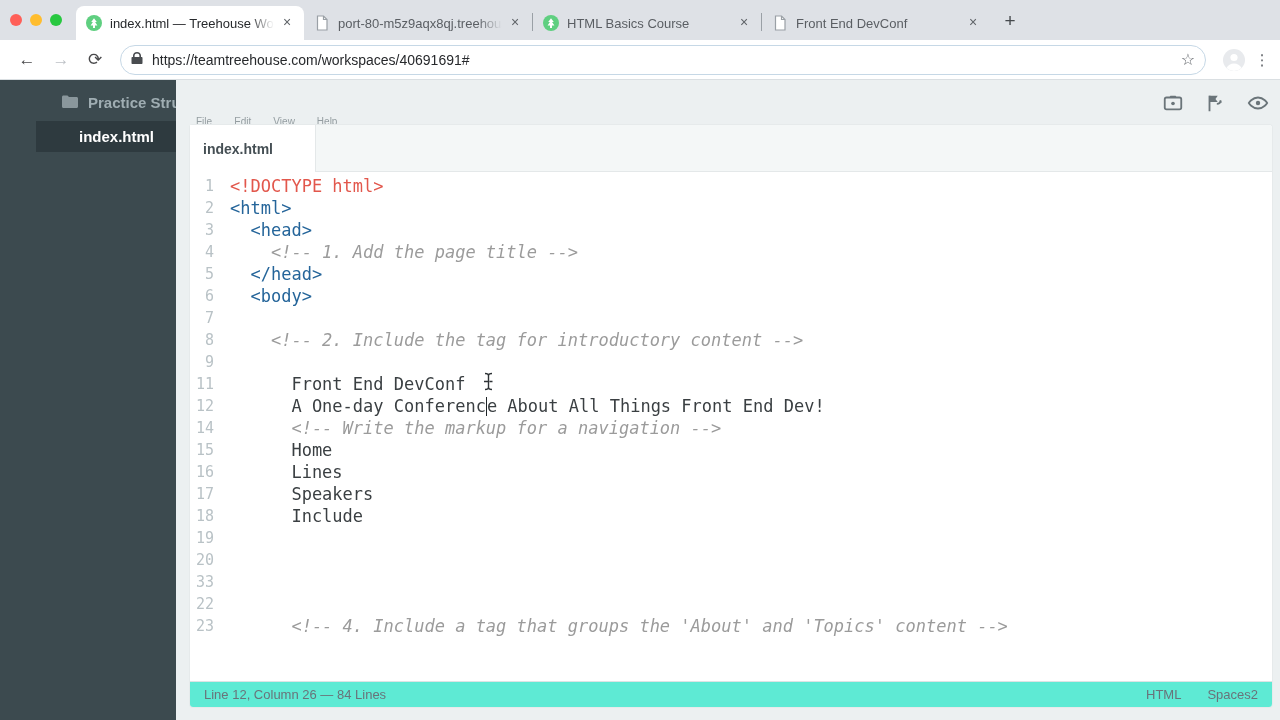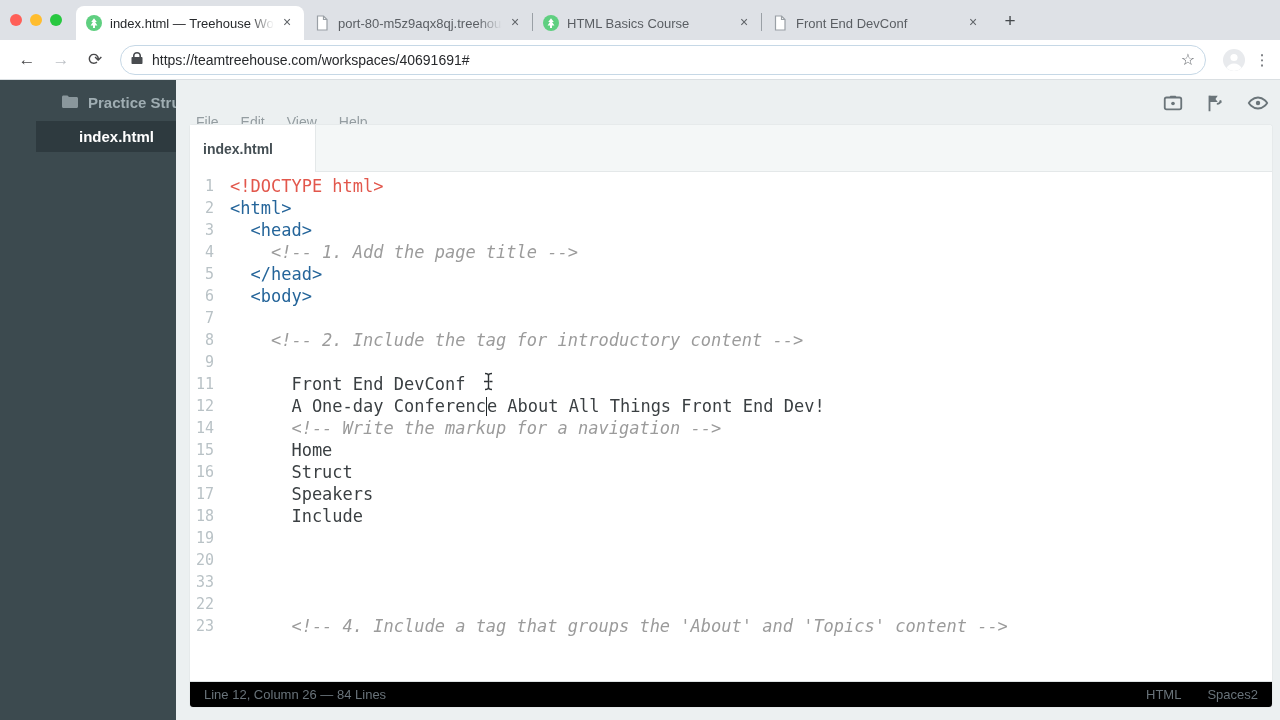--- a/index.html
+++ b/index.html
@@ -37,39 +37,39 @@
 
   
   .content{flex:1;display:flex;min-height:0;}
   .sidebar{width:176px;background:var(--sidebar-bg);color:#9fadb2;flex:none;font-weight:bold;padding-left:36px;}
   .proj{display:flex;align-items:center;gap:10px;padding:14px 10px 10px 26px;font-size:15px;white-space:nowrap;overflow:hidden;}
   .file-row{padding:7px 10px 7px 43px;font-size:15px;color:#fff;cursor:pointer;}
   .file-row.selected{background:var(--sidebar-sel);}
 
   .main{flex:1;background:var(--outer-bg);display:flex;flex-direction:column;min-width:0;}
   .menubar{height:45px;display:flex;align-items:center;padding-left:9px;flex:none;}
-  .menu-item{font-size:14px;color:#949da1;padding:0 11px;cursor:pointer;margin-top:38px;}
+  .menu-item{font-size:10px;color:#949da1;padding:0 11px;cursor:pointer;margin-top:38px;}
   .menubar-spacer{flex:1;}
   .tool-ico{width:22px;height:22px;margin-right:20px;cursor:pointer;color:#6b757a;}
   .tool-ico svg{display:block;}
 
   .editor-card{margin:0 8px 13px 14px;flex:1;background:#fff;border-radius:3px;display:flex;flex-direction:column;min-height:0;box-shadow:0 0 0 1px #e6eaeb;}
   .ed-tabbar{height:47px;background:#f4f7f7;border-bottom:1px solid #e4e8e9;display:flex;flex:none;border-radius:3px 3px 0 0;}
   .ed-tab{width:126px;background:#fff;border-right:1px solid #e4e8e9;margin-bottom:-1px;display:flex;align-items:center;padding-left:13px;font-size:14px;font-weight:bold;color:#454f54;cursor:pointer;}
   .codearea{flex:1;overflow:hidden;padding-top:3px;position:relative;font-family:"DejaVu Sans Mono","Liberation Mono",monospace;font-size:17px;line-height:22px;cursor:text;}
   .line{display:flex;height:22px;white-space:pre;}
   .ln{width:24px;text-align:right;color:var(--c-gutter);flex:none;font-size:15px;}
   .codetext{padding-left:16px;color:var(--c-plain);}
   .t-doctype{color:var(--c-doctype);}
   .t-tag{color:var(--c-tag);}
   .t-comment{color:var(--c-comment);font-style:italic;}
   .caret{display:inline-block;width:0;border-left:1.5px solid #1d2326;height:19px;vertical-align:text-bottom;}
   .ibeam{position:absolute;color:#2e3336;pointer-events:none;}
 
-  .statusbar{height:26px;background:#000000;border-top:1px solid #dee3e4;display:flex;align-items:center;padding:0 14px;font-size:13px;color:#69737a;flex:none;border-radius:0 0 3px 3px;}
+  .statusbar{height:26px;background:#5eead4;border-top:1px solid #dee3e4;display:flex;align-items:center;padding:0 14px;font-size:13px;color:#69737a;flex:none;border-radius:0 0 3px 3px;}
   .status-left{flex:1;}
   .status-right{display:flex;gap:26px;}
   .status-item{cursor:pointer;}
   .spaces{display:flex;}
 </style>
 </head>
 <body>
 
 <div class="browser">
 
@@ -203,21 +203,21 @@
             <div class="line"><span class="ln">4</span><span class="codetext t-comment">    &lt;!-- 1. Add the page title --&gt;</span></div>
             <div class="line"><span class="ln">5</span><span class="codetext t-tag">  &lt;/head&gt;</span></div>
             <div class="line"><span class="ln">6</span><span class="codetext t-tag">  &lt;body&gt;</span></div>
             <div class="line"><span class="ln">7</span><span class="codetext t-plain"></span></div>
             <div class="line"><span class="ln">8</span><span class="codetext t-comment">    &lt;!-- 2. Include the tag for introductory content --&gt;</span></div>
             <div class="line"><span class="ln">9</span><span class="codetext t-plain"></span></div>
             <div class="line"><span class="ln">11</span><span class="codetext t-plain">      Front End DevConf</span></div>
             <div class="line"><span class="ln">12</span><span class="codetext t-plain">      A One-day Conferenc<span class="caret"></span>e About All Things Front End Dev!</span></div>
             <div class="line"><span class="ln">14</span><span class="codetext t-comment">      &lt;!-- Write the markup for a navigation --&gt;</span></div>
             <div class="line"><span class="ln">15</span><span class="codetext t-plain">      Home</span></div>
-            <div class="line"><span class="ln">16</span><span class="codetext t-plain">      Struct</span></div>
+            <div class="line"><span class="ln">16</span><span class="codetext t-plain">      Lines</span></div>
             <div class="line"><span class="ln">17</span><span class="codetext t-plain">      Speakers</span></div>
             <div class="line"><span class="ln">18</span><span class="codetext t-plain">      Include</span></div>
             <div class="line"><span class="ln">19</span><span class="codetext t-plain"></span></div>
             <div class="line"><span class="ln">20</span><span class="codetext t-plain"></span></div>
             <div class="line"><span class="ln">33</span></div>
             <div class="line"><span class="ln">22</span><span class="codetext t-plain"></span></div>
             <div class="line"><span class="ln">23</span><span class="codetext t-comment">      &lt;!-- 4. Include a tag that groups the 'About' and 'Topics' content --&gt;</span></div>
           </div>
         <div class="statusbar">
           <span class="status-left">Line 12, Column 26 — 84 Lines</span>

